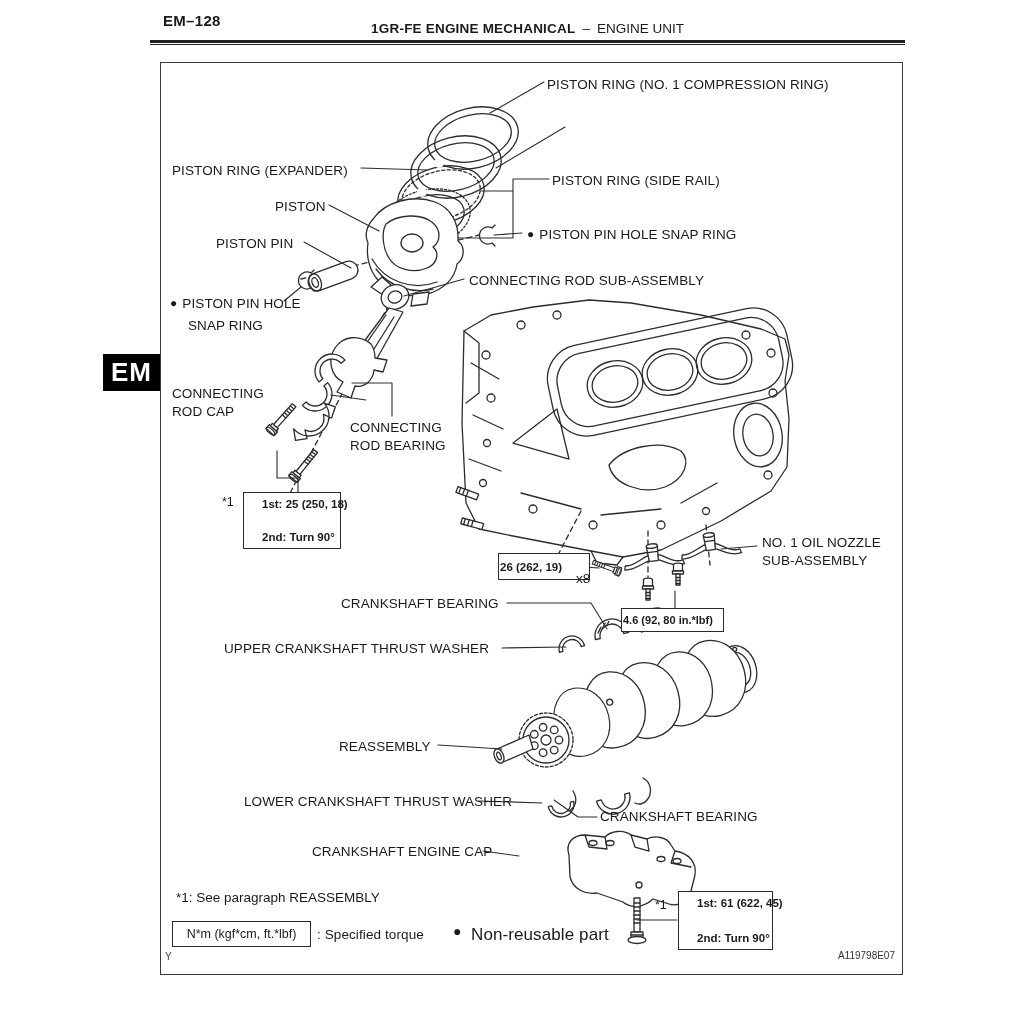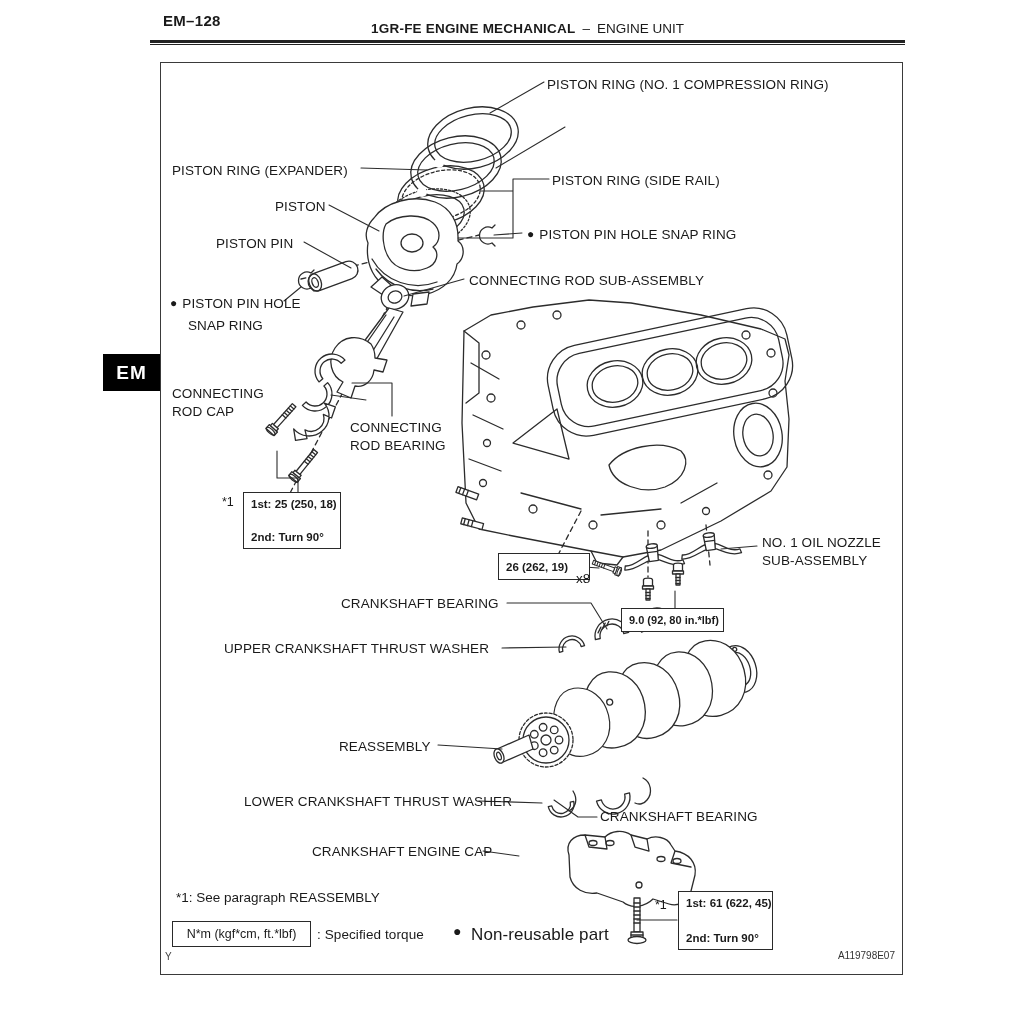--- a/index.html
+++ b/index.html
@@ -7,30 +7,30 @@
   .abs{position:absolute;}
   
   #page-number{left:163px;top:12px;font-size:15px;font-weight:bold;letter-spacing:.3px;}
   #header-title{left:150px;top:21px;width:755px;text-align:center;font-size:13.5px;white-space:nowrap;}
   #header-title .b{font-weight:bold;letter-spacing:.2px;}
   #header-title .dv{margin:0 7px;}
   #rule-thick{left:150px;top:40px;width:755px;height:2.5px;background:#222;}
   #rule-thin{left:150px;top:44px;width:755px;height:1px;background:#222;}
   
   #em-tab{left:103px;top:354px;width:57px;height:37px;background:#000;color:#fff;
-    font-weight:bold;font-size:19px;display:flex;align-items:center;justify-content:center;letter-spacing:1px;}
+    font-weight:bold;font-size:26px;display:flex;align-items:center;justify-content:center;letter-spacing:1px;}
   
   #frame{left:160px;top:62px;width:743px;height:913px;border:1.6px solid #3a3a3a;background:#fff;box-sizing:border-box;}
   #art{position:absolute;left:0;top:0;}
   .lbl{position:absolute;font-size:13.5px;white-space:nowrap;letter-spacing:.1px;line-height:19px;}
   .bullet{font-size:12px;vertical-align:1px;margin-right:5px;}
   .tbox{position:absolute;border:1.8px solid #2a2a2a;font-weight:bold;font-size:11.5px;
     box-sizing:border-box;background:#fff;white-space:nowrap;}
-  .tbox2{display:flex;flex-direction:column;justify-content:space-between;padding:5px 7px;}
-  .tbox1{display:flex;align-items:center;padding:0 7px;}
+  .tbox2{display:flex;flex-direction:column;justify-content:space-between;padding:5px 18px;}
+  .tbox1{display:flex;align-items:center;padding:0 1px;}
   .marker{position:absolute;font-size:12.5px;}
   #legend-box{left:11px;top:858px;width:139px;height:26px;border:1.5px solid #2a2a2a;box-sizing:border-box;
     font-size:12.5px;display:flex;align-items:center;justify-content:center;white-space:nowrap;}
   #legend-torque-text{left:156px;top:862px;font-size:13.5px;}
   #legend-bullet{left:292px;top:860px;font-size:14px;}
   #legend-nonreusable{left:310px;top:862px;font-size:17px;}
   #footnote{left:15px;top:827px;font-size:13.5px;}
   #figure-code{right:7px;top:887px;font-size:10px;color:#333;}
   #corner-mark{left:4px;top:888px;font-size:10px;color:#444;}
   .two-line{line-height:18px;}
@@ -343,21 +343,21 @@
     <span>26 (262, 19)</span>
   </div>
   <div class="lbl" style="left:415px;top:506px">x8</div>
 
   <div class="lbl two-line" style="left:601px;top:471px">
     <span>NO. 1 OIL NOZZLE</span><br>
     <span>SUB-ASSEMBLY</span>
   </div>
 
   <div class="tbox tbox1" style="left:460px;top:545px;width:103px;height:24px;font-size:11px">
-    <span>9.0 (92, 80 in.*lbf)</span>
+    <span>4.6 (92, 80 in.*lbf)</span>
   </div>
 
   <div class="lbl" style="left:180px;top:531px">CRANKSHAFT BEARING</div>
   <div class="lbl" style="left:63px;top:576px">UPPER CRANKSHAFT THRUST WASHER</div>
   <div class="lbl" style="left:178px;top:674px">REASSEMBLY</div>
   <div class="lbl" style="left:83px;top:729px">LOWER CRANKSHAFT THRUST WASHER</div>
   <div class="lbl" style="left:439px;top:744px">CRANKSHAFT BEARING</div>
   <div class="lbl" style="left:151px;top:779px">CRANKSHAFT ENGINE CAP</div>
 
   <div class="abs" id="footnote">*1: See paragraph REASSEMBLY</div>

